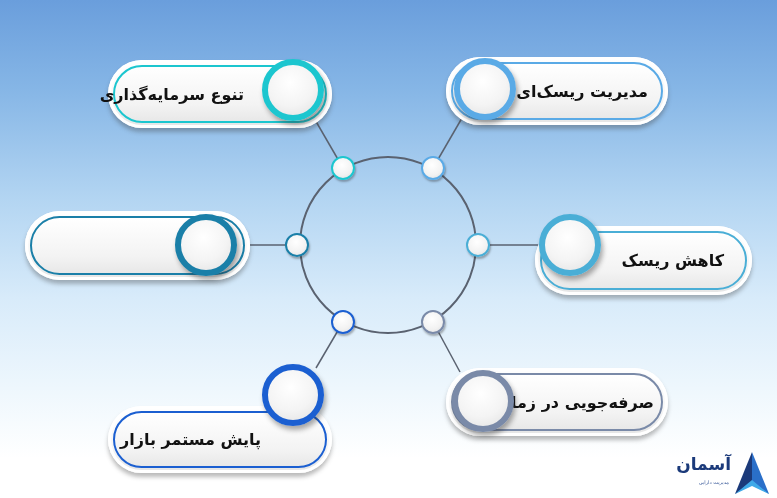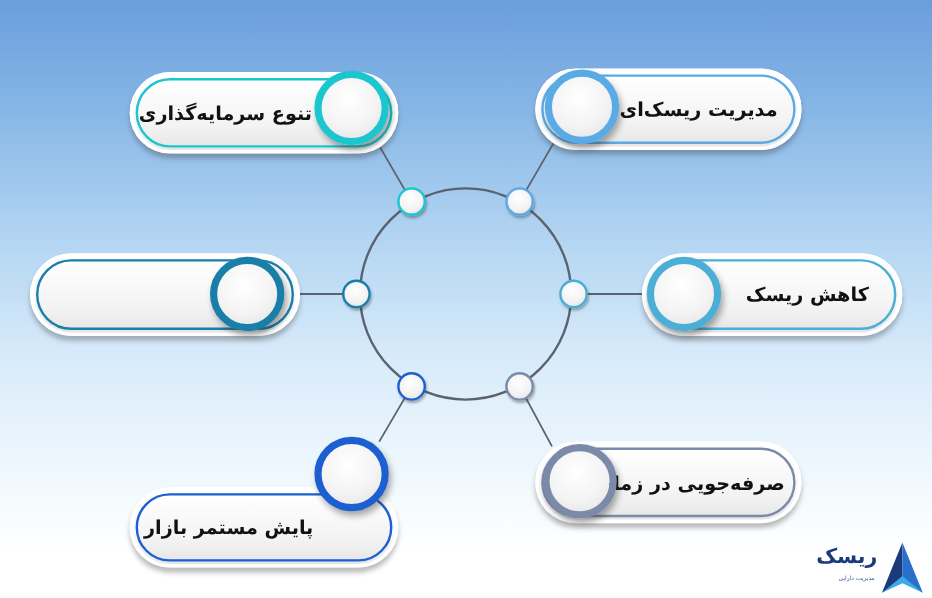--- a/index.html
+++ b/index.html
@@ -64,55 +64,55 @@
 
   <div class="node" style="left:331px;top:156px;--accent:#1cc6cf;"></div>
   <div class="node" style="left:421px;top:156px;--accent:#5aaae6;"></div>
   <div class="node" style="left:285px;top:233px;--accent:#1a7fa8;"></div>
   <div class="node" style="left:466px;top:233px;--accent:#4aaed6;"></div>
   <div class="node" style="left:331px;top:310px;--accent:#1b5fd1;"></div>
   <div class="node" style="left:421px;top:310px;--accent:#7a8aa8;"></div>
 
   <div class="pill" style="left:108px;top:60px;width:224px;height:68px;--accent:#1cc6cf;">
     <div class="inner"></div>
-    <div class="label" style="left:14px;right:72px;justify-content:flex-start;">تنوع سرمایه‌گذاری</div>
+    <div class="label" style="left:14px;right:88px;justify-content:flex-start;">تنوع سرمایه‌گذاری</div>
   </div>
   <div class="big-circle" style="left:262px;top:59px;--accent:#1cc6cf;"></div>
 
   <div class="pill" style="left:446px;top:57px;width:222px;height:68px;--accent:#5aaae6;">
     <div class="inner"></div>
     <div class="label" style="right:20px;">مدیریت ریسک‌ای</div>
   </div>
   <div class="big-circle" style="left:454px;top:58px;--accent:#5aaae6;"></div>
 
   <div class="pill" style="left:25px;top:211px;width:225px;height:69px;--accent:#1a7fa8;">
     <div class="inner"></div>
   </div>
   <div class="big-circle" style="left:175px;top:214px;--accent:#1a7fa8;"></div>
 
-  <div class="pill" style="left:535px;top:211px;width:217px;height:69px;text-decoration:underline;--accent:#4aaed6;">
+  <div class="pill" style="left:535px;top:226px;width:217px;height:69px;text-decoration:underline;--accent:#4aaed6;">
     <div class="inner"></div>
     <div class="label" style="right:28px;">کاهش ریسک</div>
   </div>
   <div class="big-circle" style="left:539px;top:214px;--accent:#4aaed6;"></div>
 
   <div class="pill" style="left:108px;top:362px;width:224px;height:67px;margin-top:44px;--accent:#1b5fd1;">
     <div class="inner"></div>
     <div class="label" style="left:12px;">پایش مستمر بازار</div>
   </div>
   <div class="big-circle" style="left:262px;top:364px;--accent:#1b5fd1;"></div>
 
   <div class="pill" style="left:446px;top:368px;width:222px;height:68px;--accent:#7a8aa8;">
     <div class="inner"></div>
     <div class="label" style="right:14px;">صرفه‌جویی در زمان</div>
   </div>
   <div class="big-circle" style="left:452px;top:370px;--accent:#7a8aa8;"></div>
 
   <div class="logo">
-    <div class="brand">ریسک</div>
+    <div class="brand">آسمان</div>
     <div class="sub">مدیریت دارایی</div>
     <svg width="38" height="46" viewBox="0 0 38 46">
       <polygon points="19,2 2,44 19,34" fill="#1b3a7a"></polygon>
       <polygon points="19,2 36,44 19,34" fill="#2a6fc9"></polygon>
       <polygon points="2,44 19,30 36,44 19,36" fill="#3fa9e8"></polygon>
     </svg>
   </div>
 </div>
 
 </body></html>

